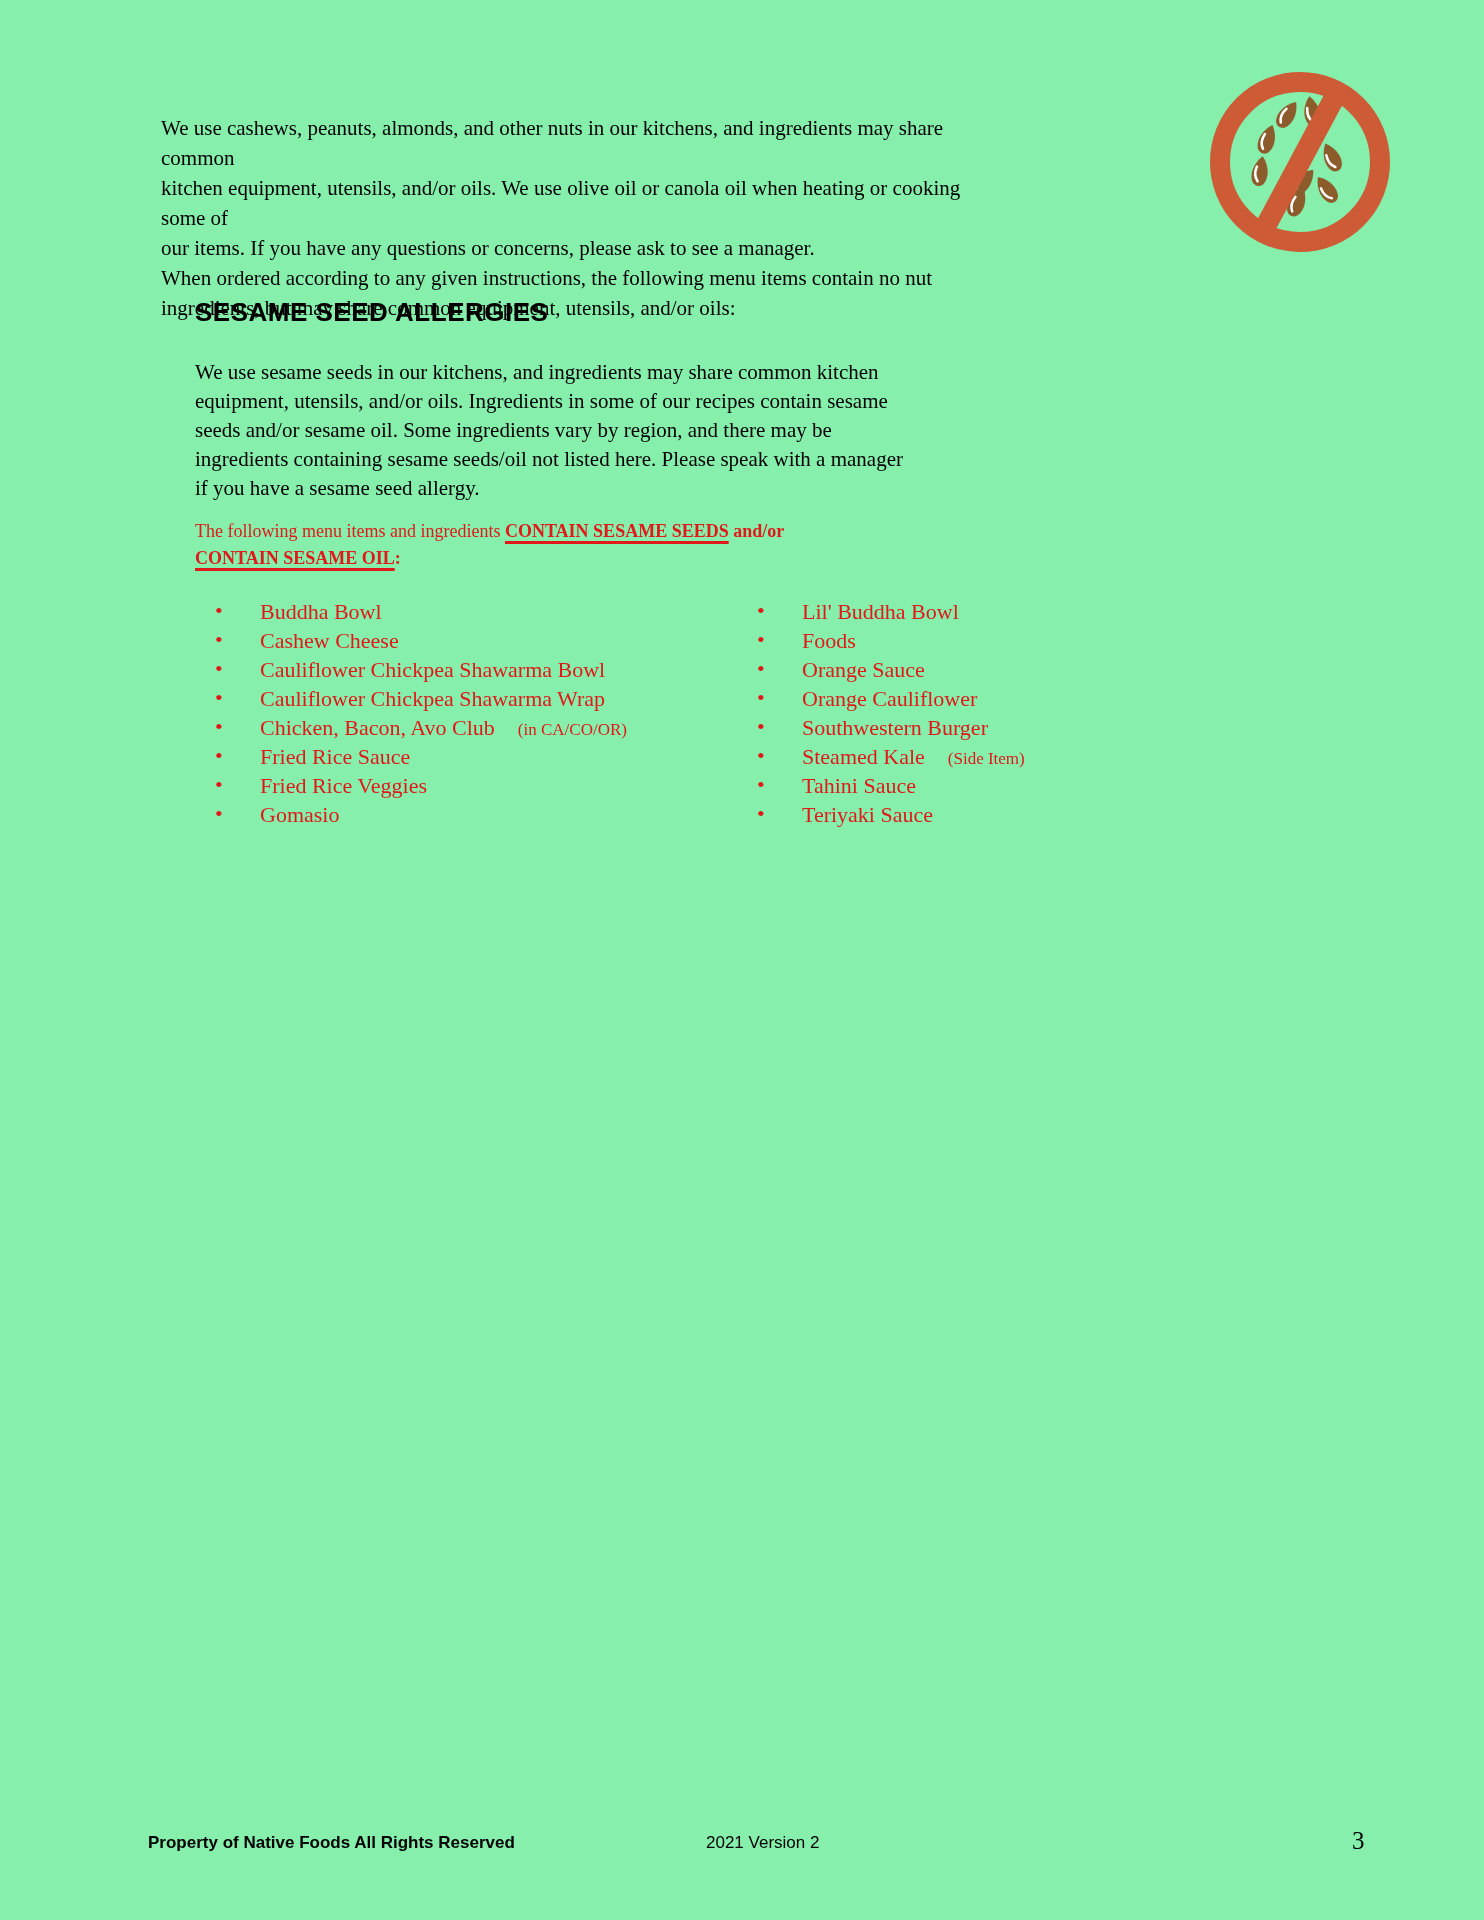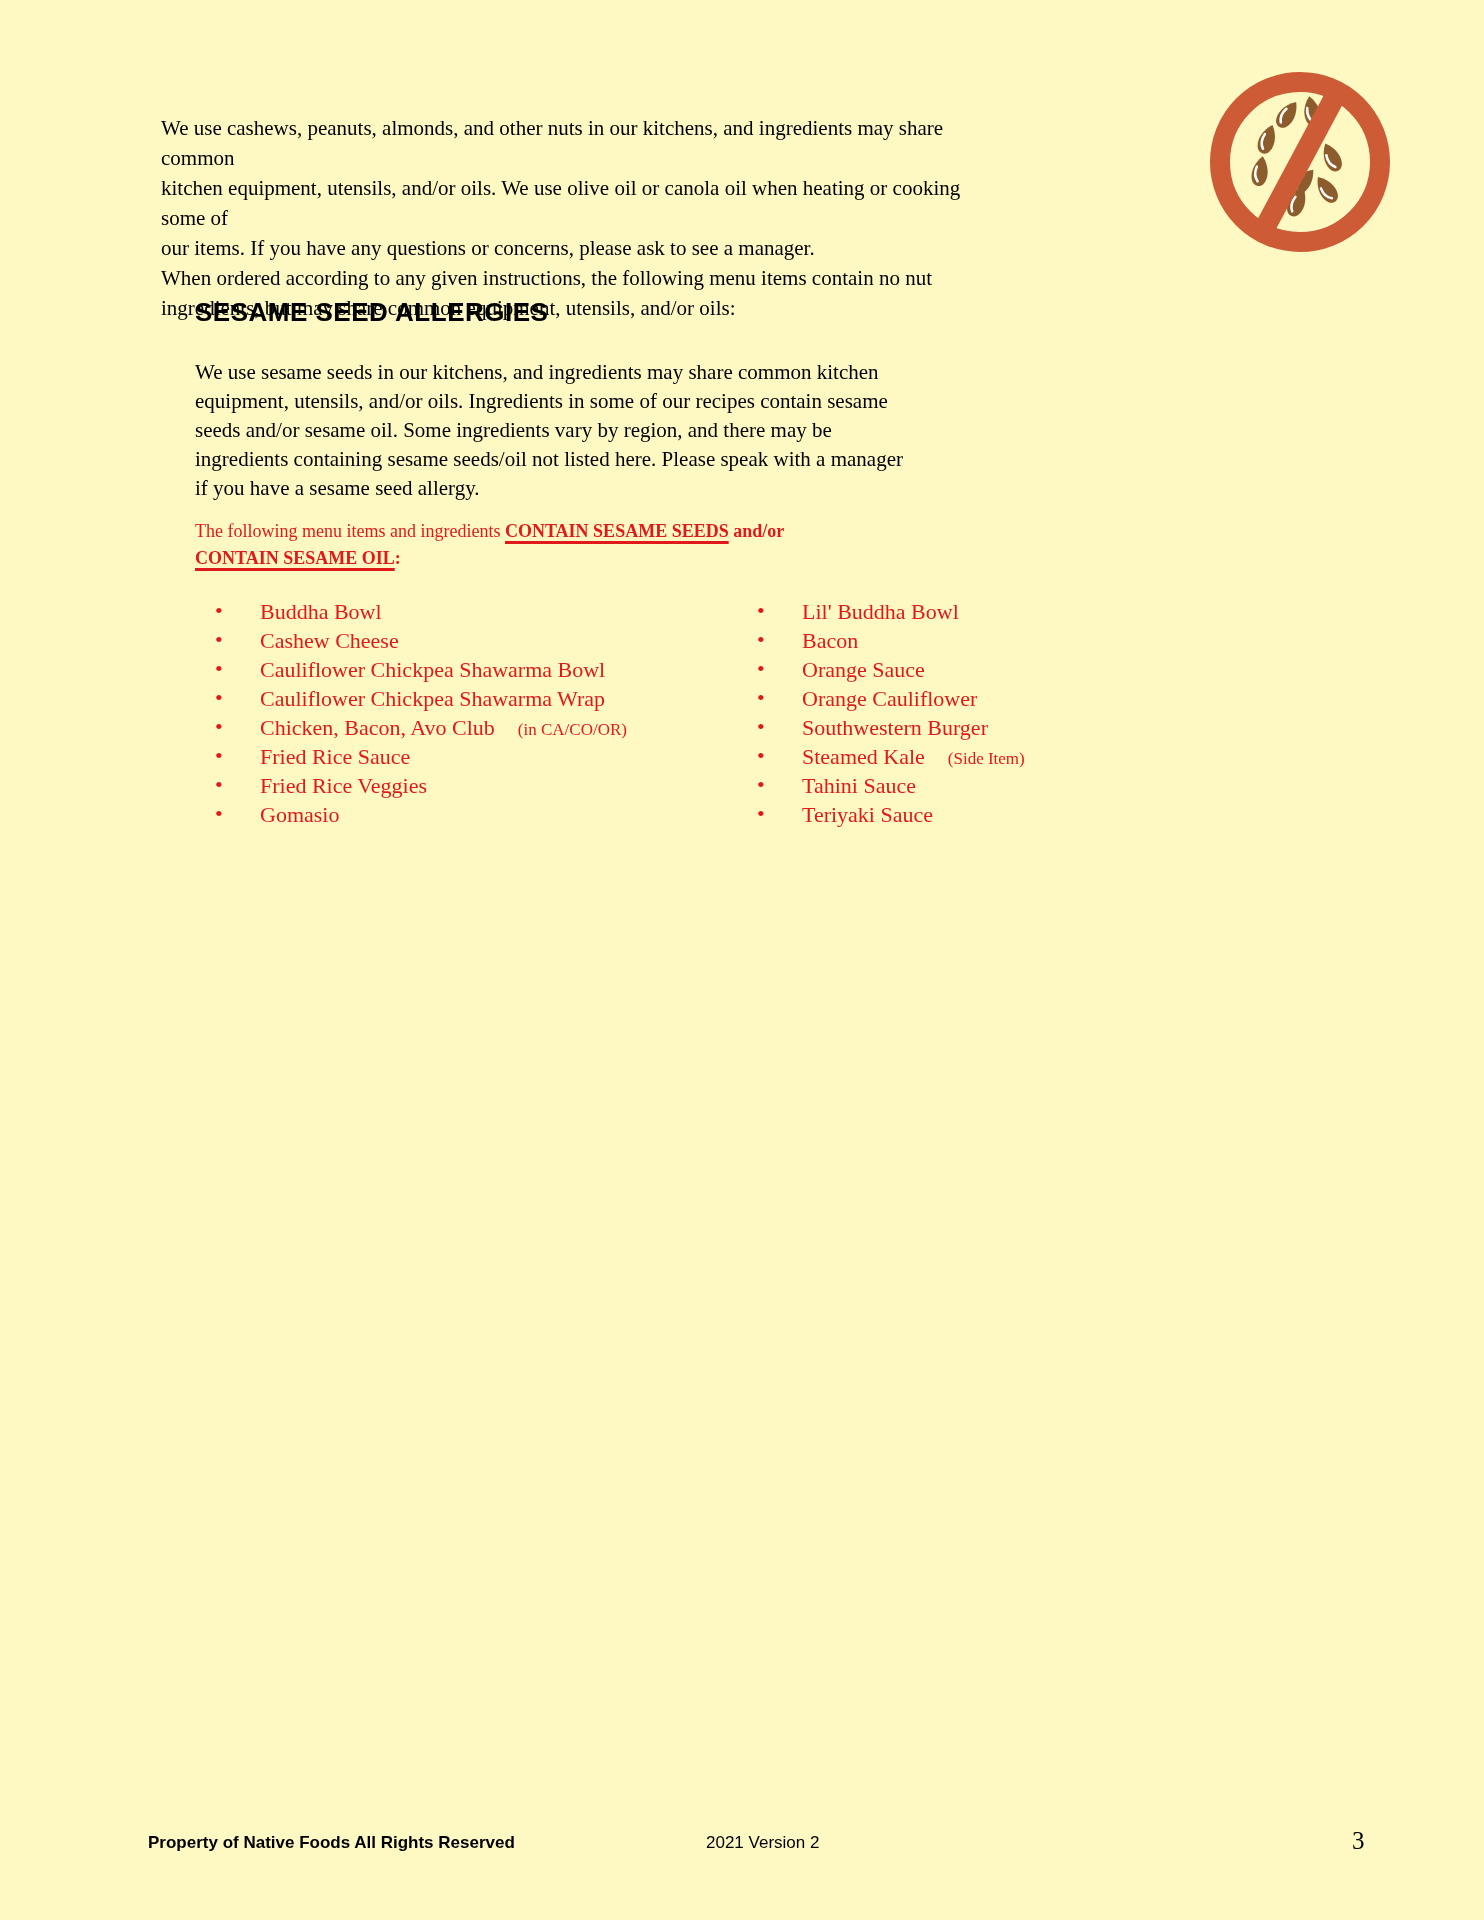--- a/index.html
+++ b/index.html
@@ -6,21 +6,21 @@
     --red:#e01a1a;
     --icon-ring:#cd5b36;
     --seed:#8d5c2c;
   }
   *{margin:0;padding:0;box-sizing:border-box;}
   html,body{background:#ffffff;}
   .page{
     position:relative;
     width:1484px;
     height:1920px;
-    background:#fef9c3;
+    background:#86efac;
     overflow:hidden;
     font-family:"Liberation Serif", serif;
     color:#000;
   }
   .intro-block{
     position:absolute;
     left:161px; top:113px;
     width:830px;
     font-size:21px;
     line-height:30px;
@@ -180,21 +180,21 @@
     <li><span class="bullet">•</span><span>Cauliflower Chickpea Shawarma Bowl</span><span class="item-note"></span></li>
     <li><span class="bullet">•</span><span>Cauliflower Chickpea Shawarma Wrap</span><span class="item-note"></span></li>
     <li><span class="bullet">•</span><span>Chicken, Bacon, Avo Club</span><span class="item-note">(in CA/CO/OR)</span></li>
     <li><span class="bullet">•</span><span>Fried Rice Sauce</span><span class="item-note"></span></li>
     <li><span class="bullet">•</span><span>Fried Rice Veggies</span><span class="item-note"></span></li>
     <li><span class="bullet">•</span><span>Gomasio</span><span class="item-note"></span></li>
   </ul>
 
   <ul class="menu-col right">
     <li><span class="bullet">•</span><span>Lil' Buddha Bowl</span><span class="item-note"></span></li>
-    <li><span class="bullet">•</span><span>Bacon</span><span class="item-note"></span></li>
+    <li><span class="bullet">•</span><span>Foods</span><span class="item-note"></span></li>
     <li><span class="bullet">•</span><span>Orange Sauce</span><span class="item-note"></span></li>
     <li><span class="bullet">•</span><span>Orange Cauliflower</span><span class="item-note"></span></li>
     <li><span class="bullet">•</span><span>Southwestern Burger</span><span class="item-note"></span></li>
     <li><span class="bullet">•</span><span>Steamed Kale</span><span class="item-note">(Side Item)</span></li>
     <li><span class="bullet">•</span><span>Tahini Sauce</span><span class="item-note"></span></li>
     <li><span class="bullet">•</span><span>Teriyaki Sauce</span><span class="item-note"></span></li>
   </ul>
 
   <div class="footer">
     <span class="f-left">Property of Native Foods All Rights Reserved</span>

